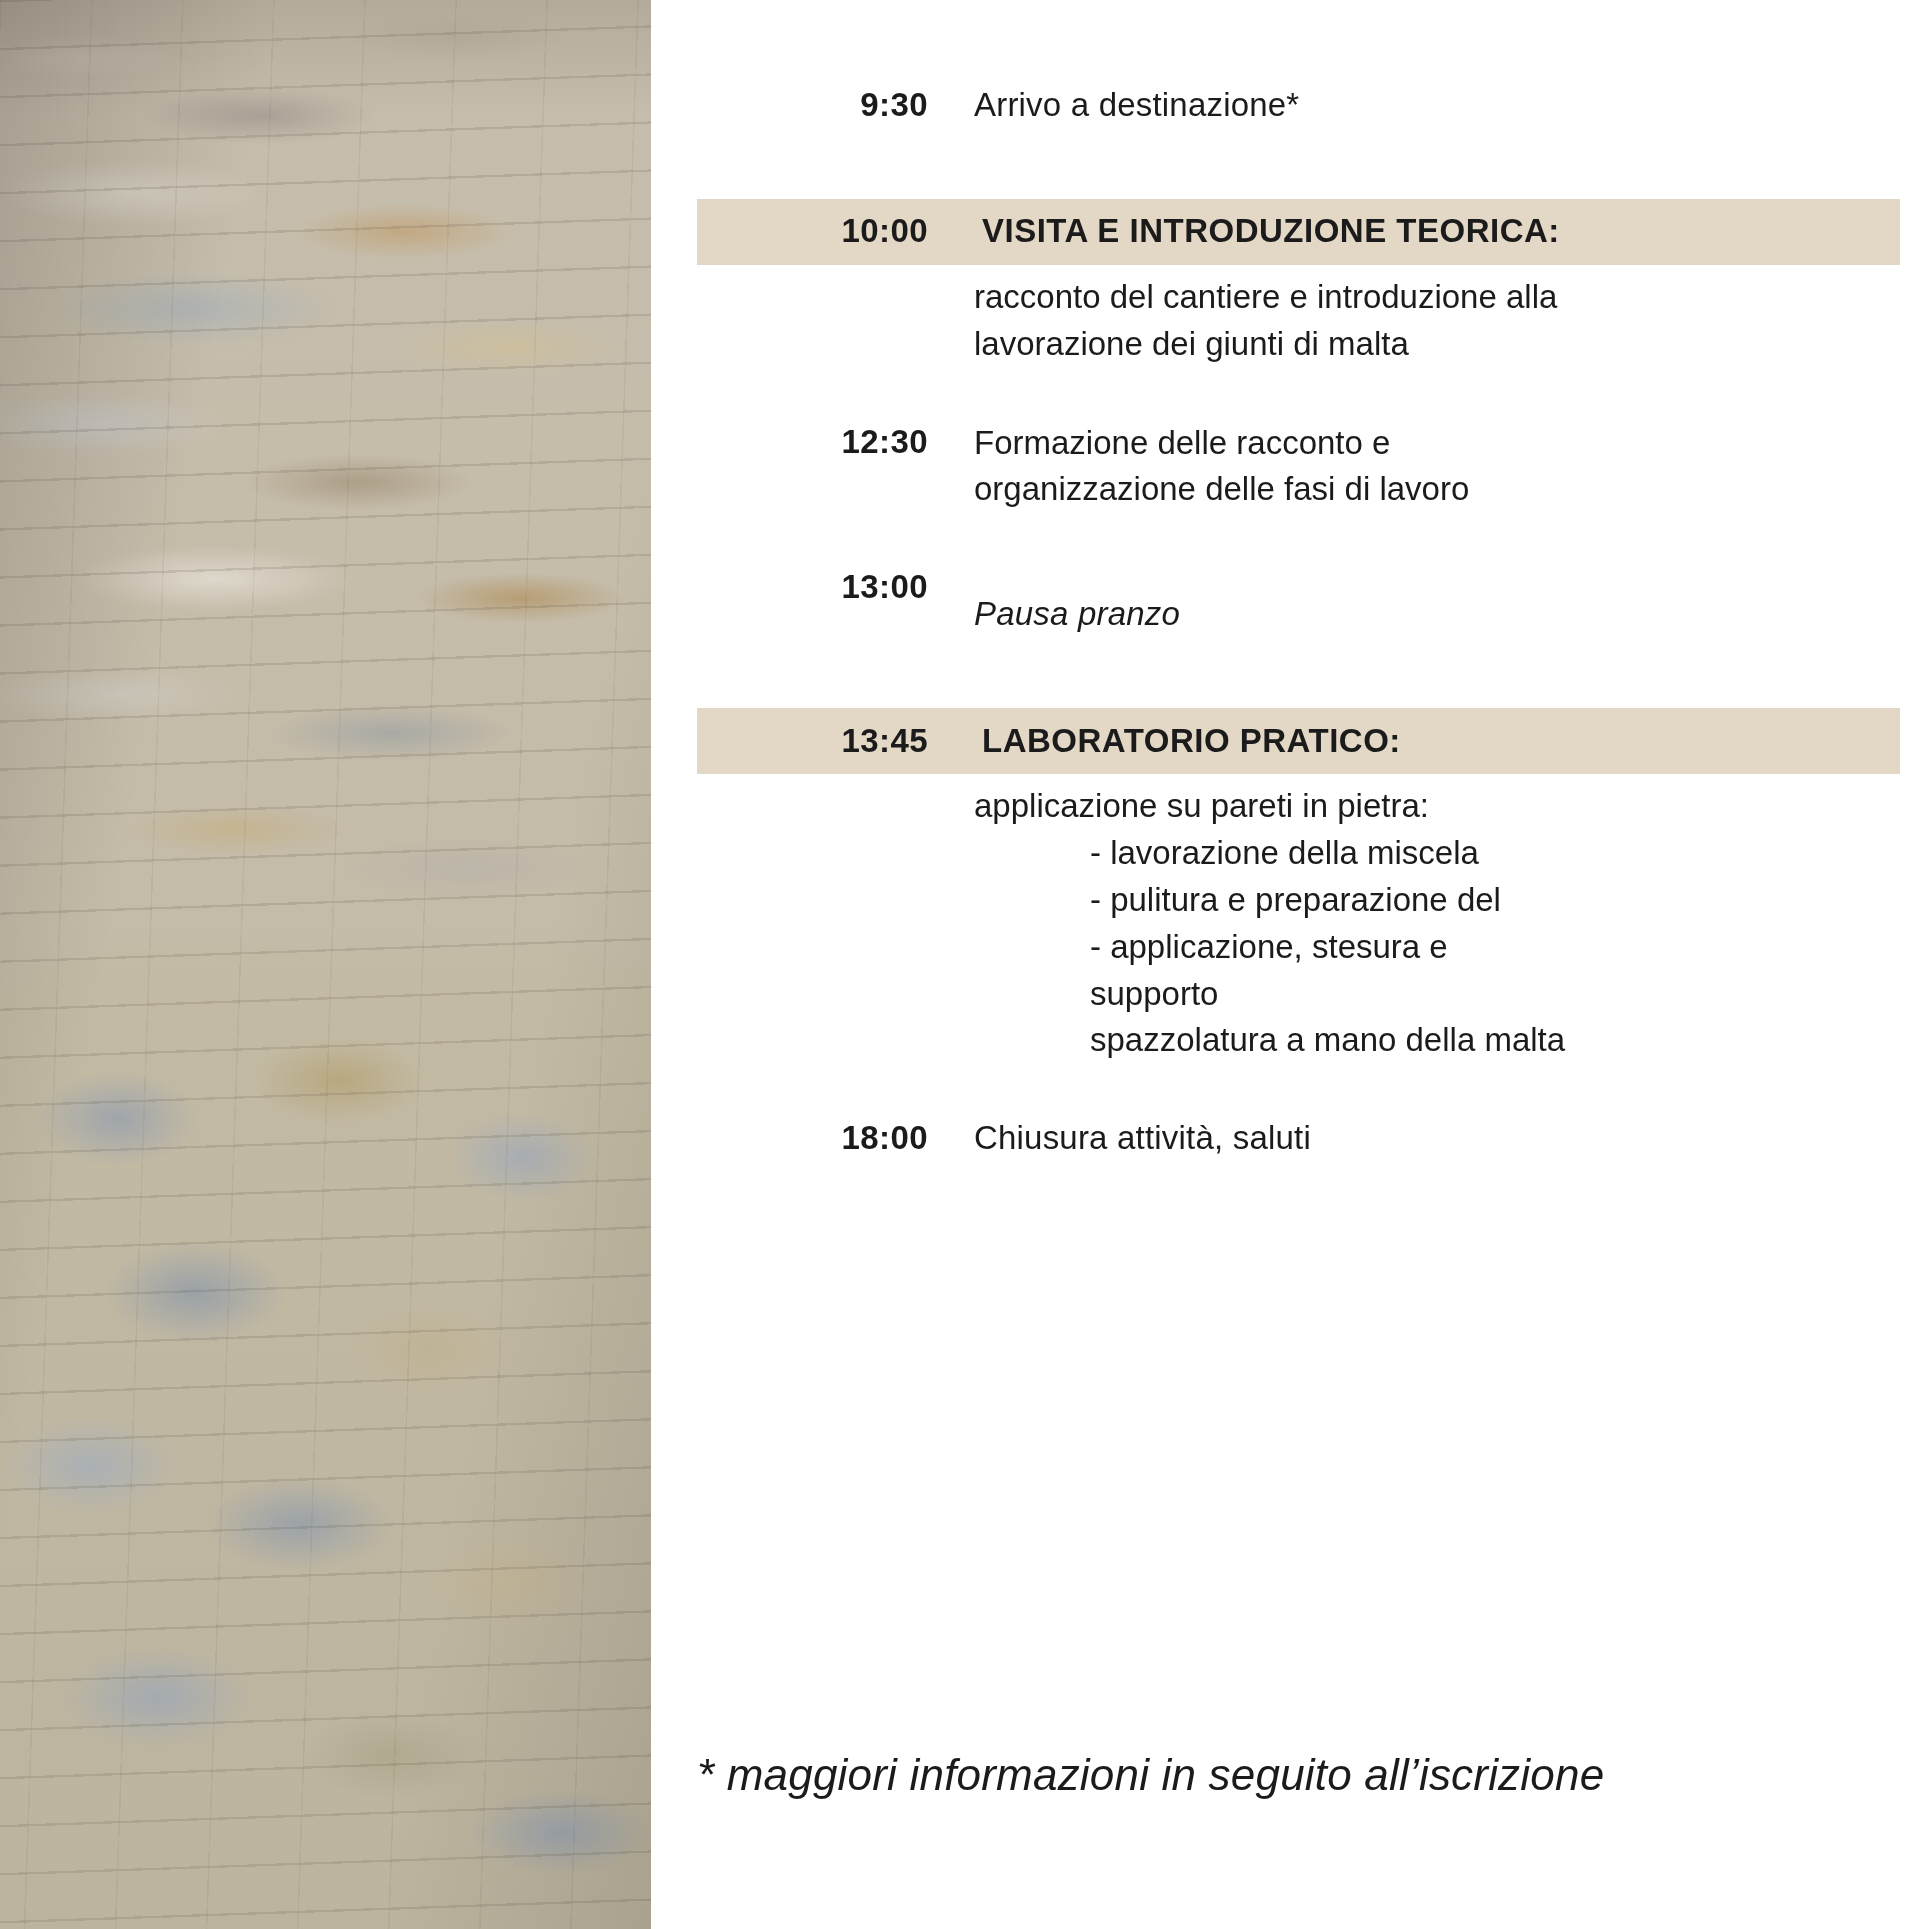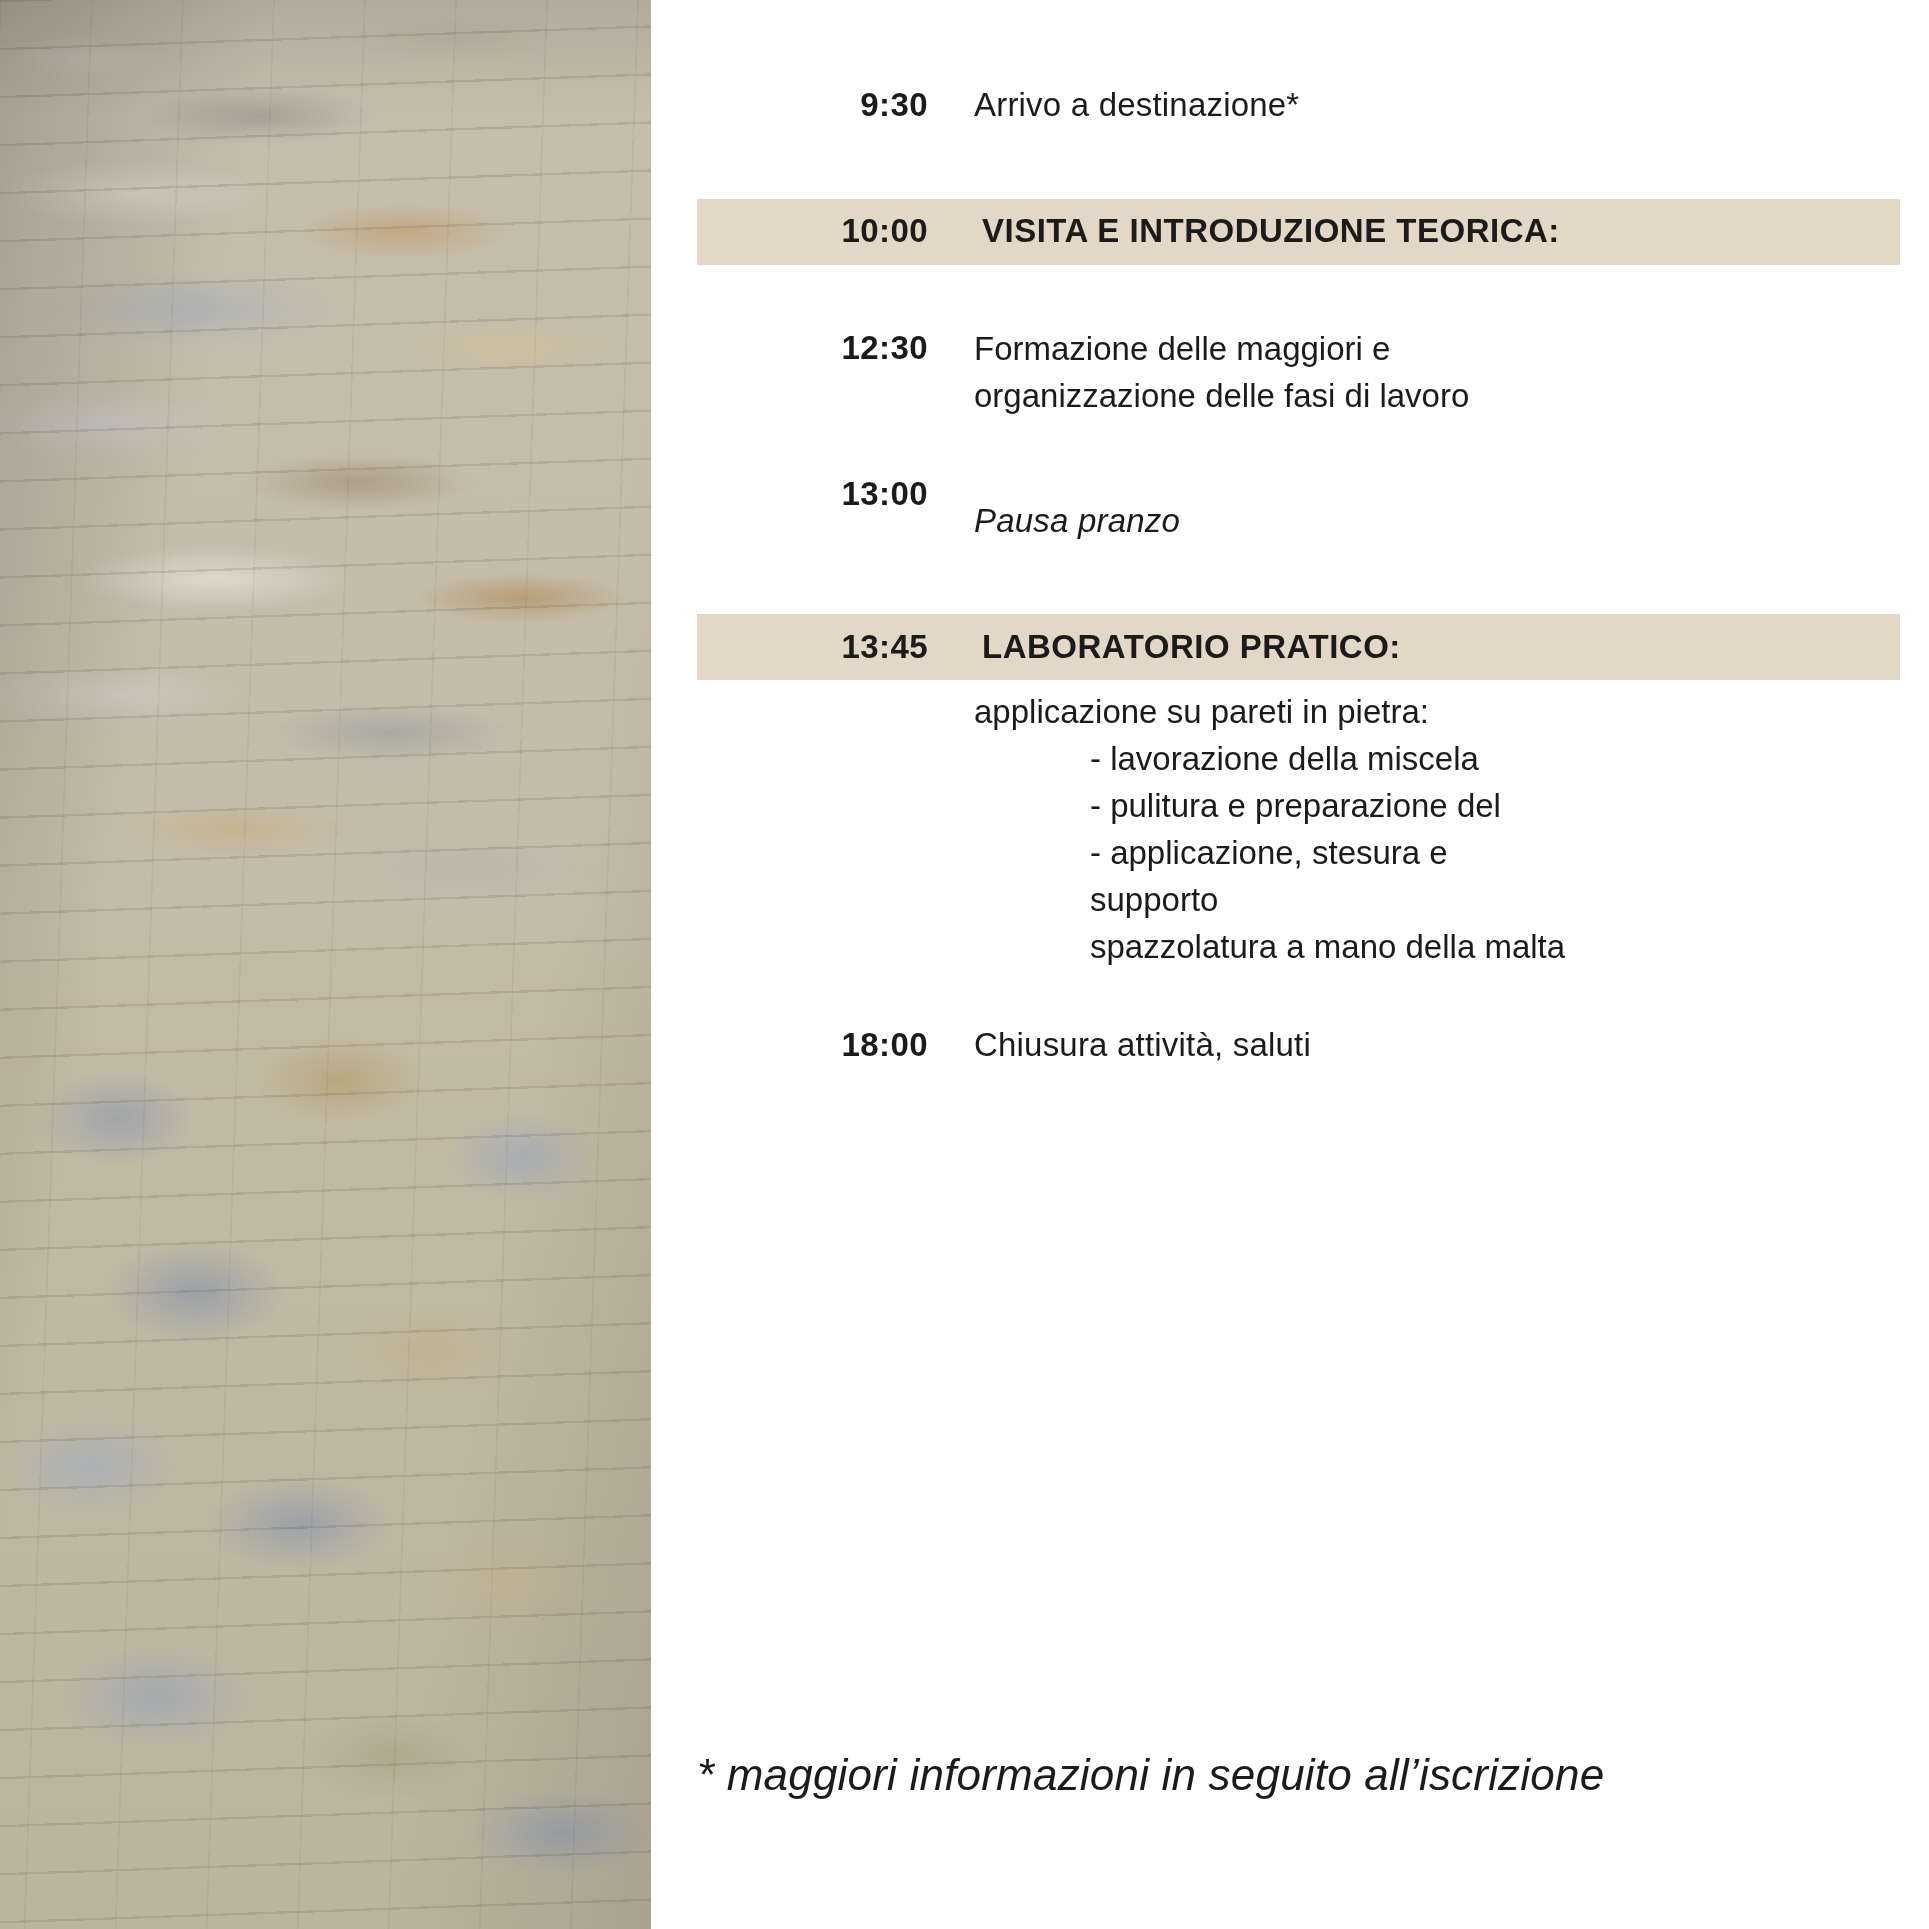--- a/index.html
+++ b/index.html
@@ -188,28 +188,32 @@
       </div>
 
       <div class="gap-lg"></div>
 
       <div class="row highlight hl-pad">
         <div class="time">10:00</div>
         <div class="desc bold">VISITA E INTRODUZIONE TEORICA:</div>
       </div>
       <div class="cont-row pad-top-8">
         <div class="time"></div>
+        <div class="cont-block">
+          <div>racconto del cantiere e introduzione alla</div>
+          <div>lavorazione dei giunti di malta</div>
+        </div>
       </div>
 
       <div class="gap-md"></div>
 
       <div class="row">
         <div class="time">12:30</div>
         <div class="cont-block">
-          <div>Formazione delle maggiori e</div>
+          <div>Formazione delle racconto e</div>
           <div>organizzazione delle fasi di lavoro</div>
         </div>
       </div>
 
       <div class="gap-md"></div>
 
       <div class="row">
         <div class="time">13:00</div>
         <div class="desc italic">Pausa pranzo</div>
       </div>

